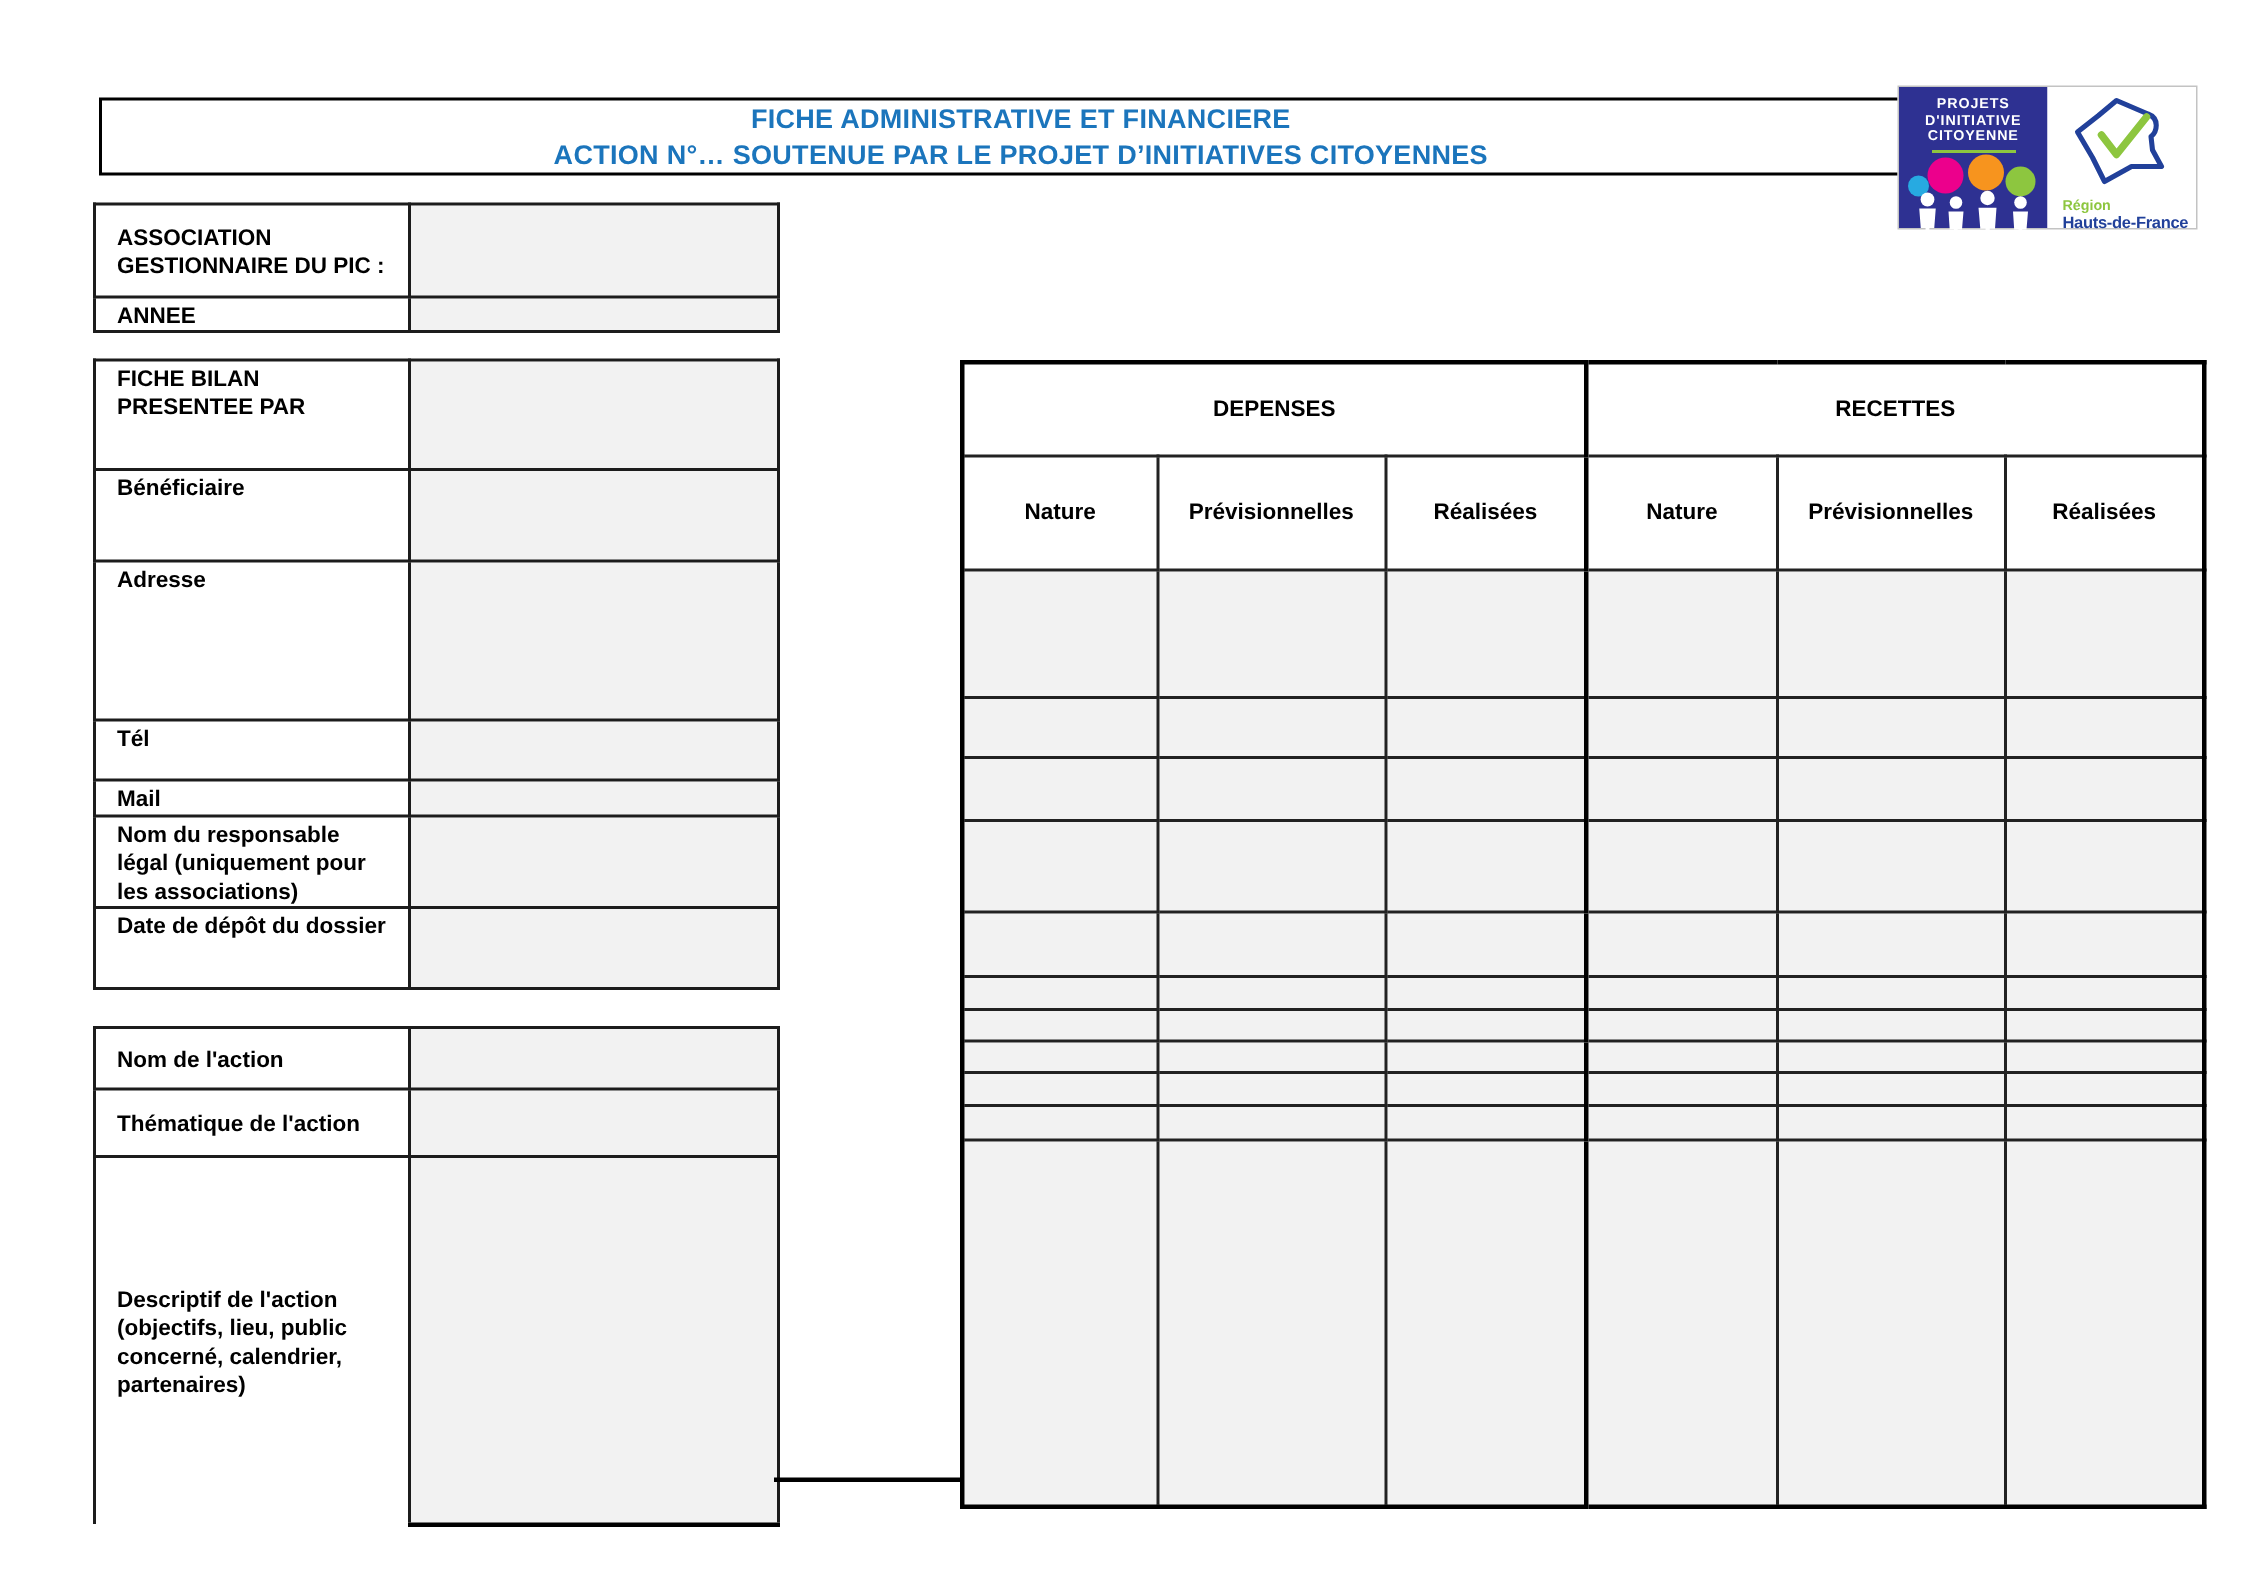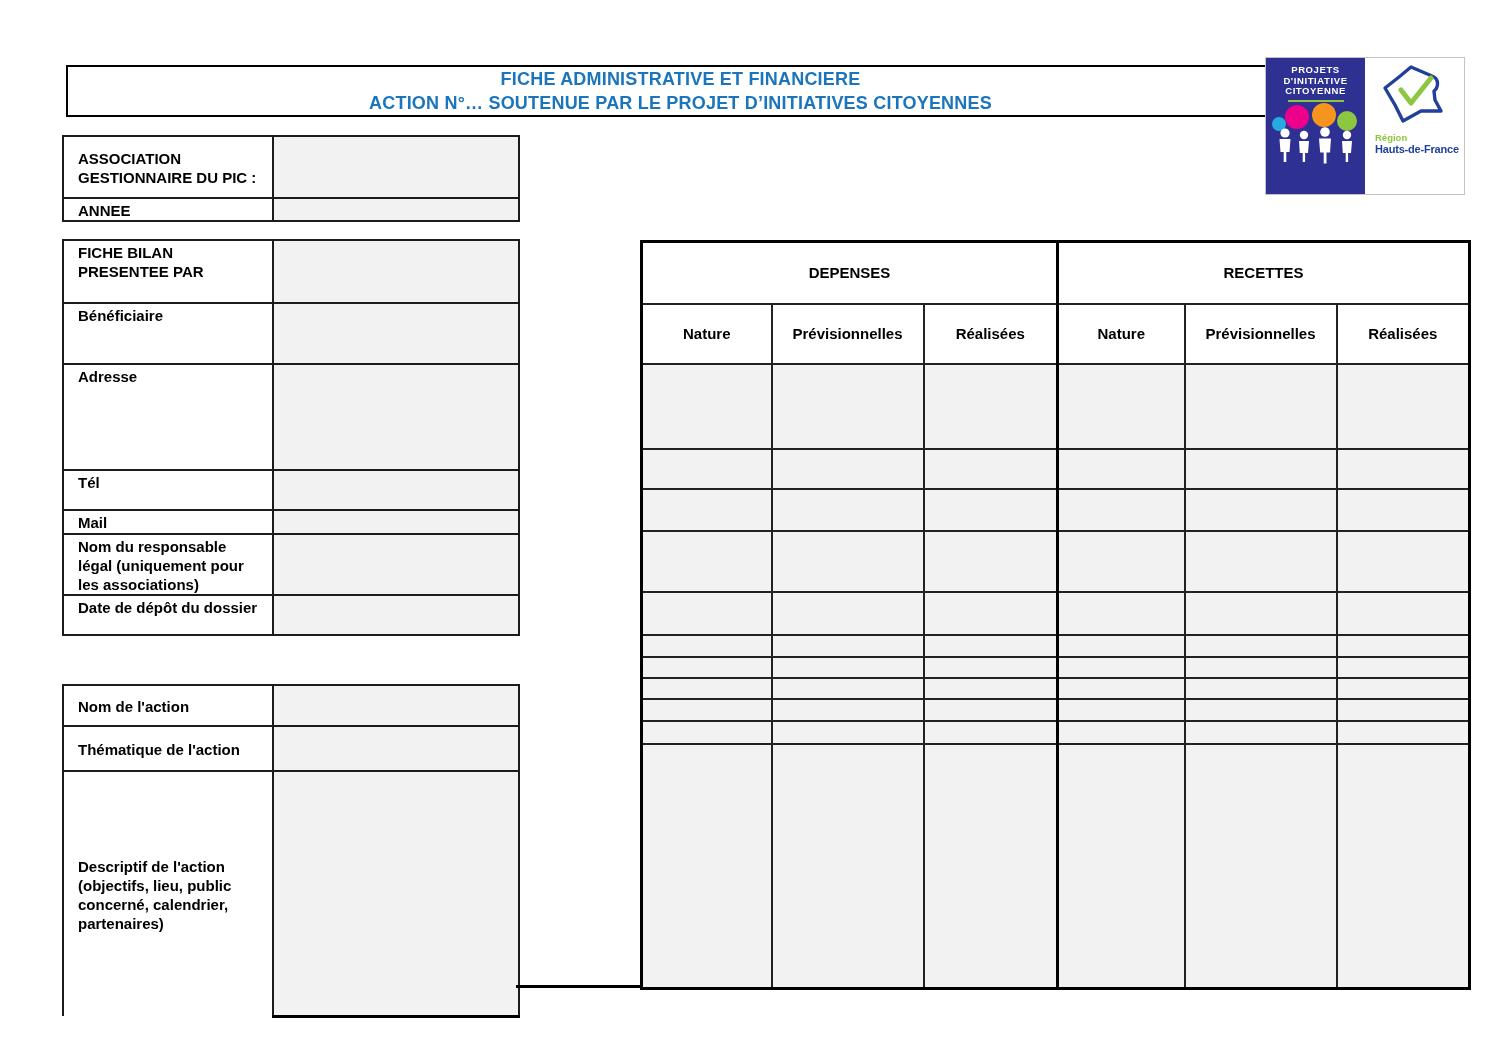--- a/index.html
+++ b/index.html
@@ -16,21 +16,21 @@
     border:2px solid #000; box-sizing:border-box;
     display:flex; flex-direction:column; justify-content:center; align-items:center;
   }
   .title-line {
     color:#1B75BC; font-weight:bold; font-size:18px; line-height:24px;
     letter-spacing:.2px; white-space:nowrap;
   }
 
   
   .logo {
-    left:1265px; top:57px; width:200px; height:138px;
+    left:1265px; top:57px; width:200px; height:96px;
     border:1px solid #c3c3c3; box-sizing:border-box; display:flex; background:#fff;
   }
   .logo-left { width:100px; height:100%; background:#2E3192; text-align:center; box-sizing:border-box; padding-top:7px; }
   .pic-line { color:#fff; font-weight:bold; font-size:9.5px; line-height:10.5px; letter-spacing:.6px; }
   .pic-underline { width:56px; height:2px; background:#8DC63F; margin:3px auto 0; }
   .logo-right { width:100px; height:100%; position:relative; background:#fff; }
   .logo-right svg { display:block; margin:5px auto 0; }
   .region-label { position:absolute; left:10px; top:74px; color:#8DC63F; font-weight:bold; font-size:9.5px; }
   .region-name  { position:absolute; left:10px; top:85px; color:#21409A; font-weight:bold; font-size:11px; letter-spacing:-.2px; }
 
@@ -121,21 +121,21 @@
     </tr>
   </tbody>
     </table>
 
   <table class="abs form-table block2">
     <colgroup>
         <col style="width:210px">
         <col style="width:246px">
       </colgroup>
     <tbody>
-        <tr style="height:63px">
+        <tr style="height:73px">
       <td class="label-cell">
             <div class="label-inner">FICHE BILAN PRESENTEE PAR</div>
           </td>
       <td class="value-cell"></td>
     </tr>
     <tr style="height:61px">
       <td class="label-cell">
             <div class="label-inner">Bénéficiaire</div>
           </td>
       <td class="value-cell"></td>
@@ -157,21 +157,21 @@
             <div class="label-inner">Mail</div>
           </td>
       <td class="value-cell"></td>
     </tr>
     <tr style="height:58px">
       <td class="label-cell">
             <div class="label-inner">Nom du responsable légal (uniquement pour les associations)</div>
           </td>
       <td class="value-cell"></td>
     </tr>
-    <tr style="height:40px">
+    <tr style="height:54px">
       <td class="label-cell">
             <div class="label-inner">Date de dépôt du dossier</div>
           </td>
       <td class="value-cell"></td>
     </tr>
   </tbody>
     </table>
 
   <table class="abs block3">
     <colgroup>
@@ -207,21 +207,21 @@
         <col style="width:134px">
       <col style="width:127px">
         <col style="width:152px">
         <col style="width:133px">
     </colgroup>
     <tbody>
         <tr style="height:62px">
       <td class="hcell gdiv" colspan="3">DEPENSES</td>
       <td class="hcell" colspan="3">RECETTES</td>
     </tr>
-    <tr style="height:60px">
+    <tr style="height:76px">
       <td class="hcell">Nature</td>
       <td class="hcell">Prévisionnelles</td>
       <td class="hcell gdiv">Réalisées</td>
       <td class="hcell">Nature</td>
       <td class="hcell">Prévisionnelles</td>
       <td class="hcell">Réalisées</td>
     </tr>
     <tr style="height:85px">
       <td class="bcell"></td>
           <td class="bcell"></td>

